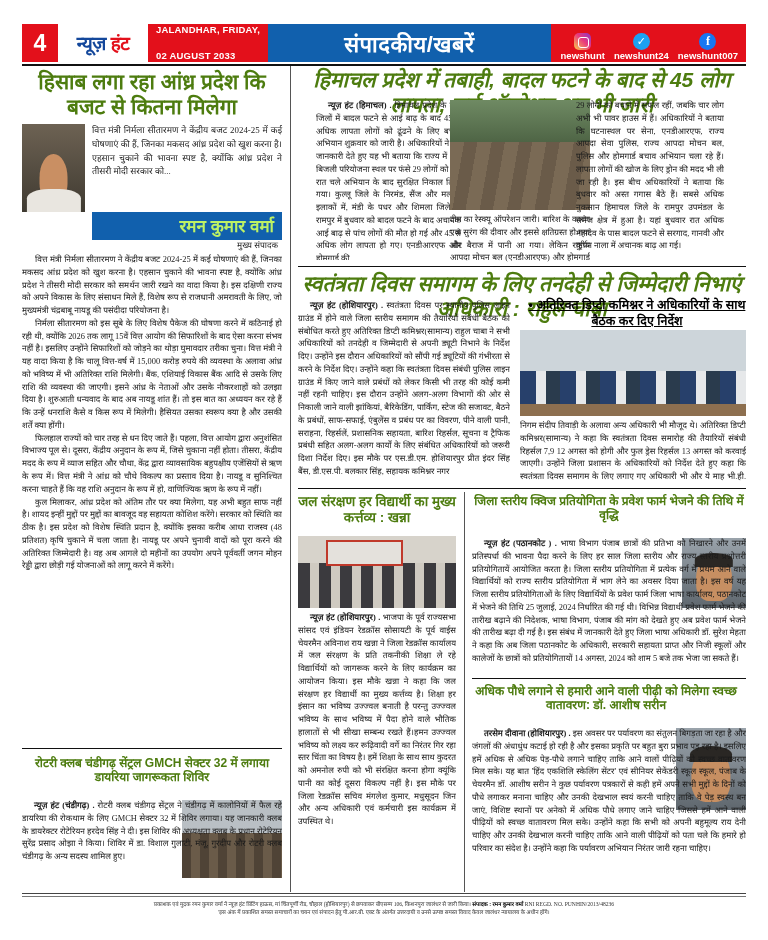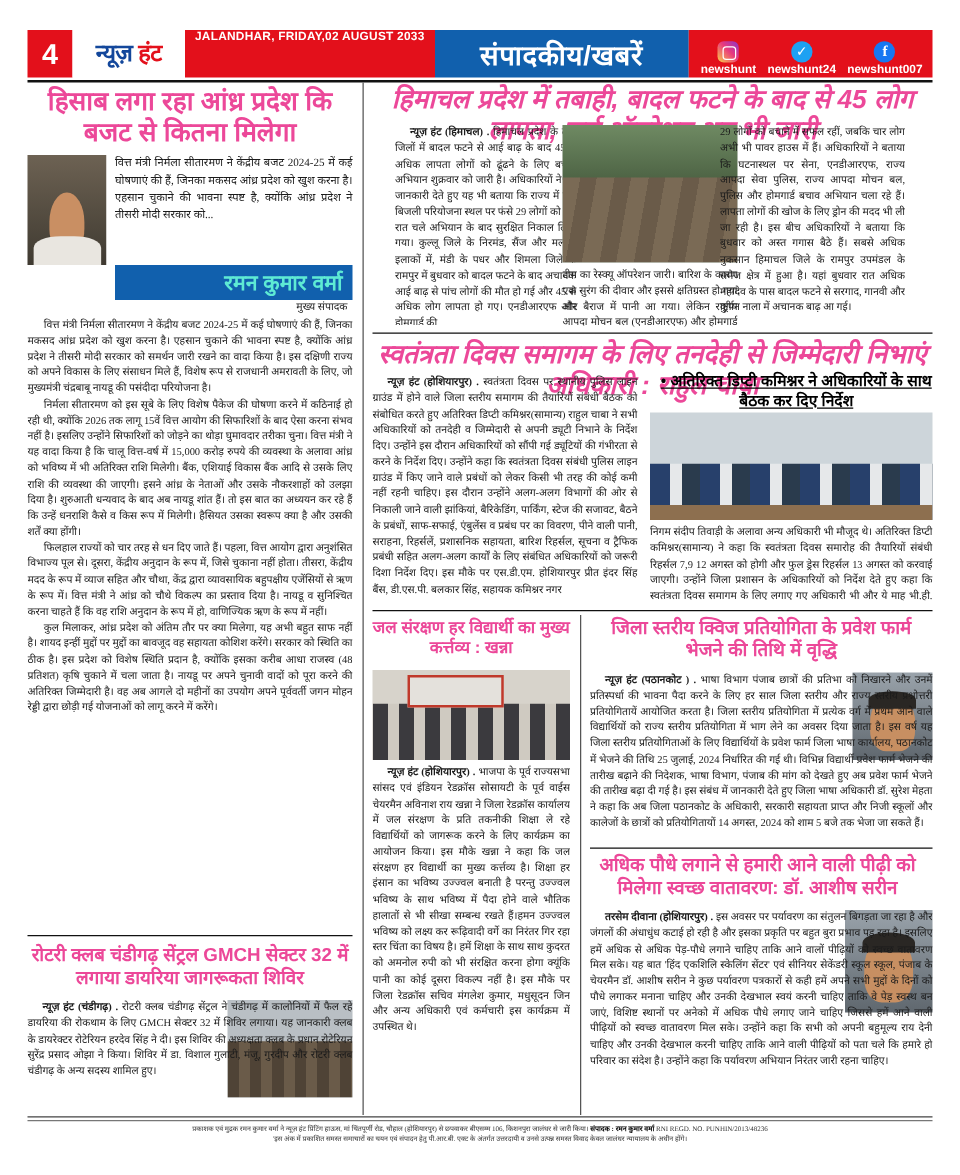--- a/index.html
+++ b/index.html
@@ -30,21 +30,21 @@
     text-align:center;
   }
   .mh-logo .lg{
     font-family:"Liberation Sans","DejaVu Sans",sans-serif;
     font-weight:bold;font-size:19px;letter-spacing:-0.5px;line-height:1;
     white-space:nowrap;
   }
   .mh-logo .lg .b{color:#13479b;}
   .mh-logo .lg .r{color:#e3101b;}
   .mh-date{
-    background:#e3101b;color:#fff;display:flex;justify-content:space-between;
+    background:#e3101b;color:#fff;display:flex;flex-direction:column;justify-content:space-between;
     padding:0 8px;min-width:96px;
     font-family:"Liberation Sans","DejaVu Sans",sans-serif;
     font-weight:bold;font-size:9.5px;line-height:1.22;letter-spacing:0.2px;
   }
   .mh-section{
     flex:1;background:#1160ad;color:#fff;
     display:flex;align-items:center;justify-content:center;
     font-family:"Liberation Sans","DejaVu Sans",sans-serif;
     font-weight:bold;font-size:22px;letter-spacing:0.5px;
   }
@@ -68,40 +68,40 @@
     font-weight:bold;font-size:9.5px;line-height:1;white-space:nowrap;
   }
 
   
   .rule{position:absolute;background:#111;}
   .vrule{position:absolute;background:#555;width:1px;}
 
   
   .hl{
     font-family:"Liberation Sans","DejaVu Sans",sans-serif;
-    font-weight:bold;color:#ec4899;text-align:center;line-height:1.18;
+    font-weight:bold;color:#4d7c0f;text-align:center;line-height:1.18;
   }
   .hl.h1{font-size:21px;}
   .hl.h2{font-size:21px;font-style:italic;}
-  .hl.h3{font-size:15px;}
+  .hl.h3{font-size:12px;}
   .hl.h4{font-size:13.5px;}
 
   
   .bt{
     font-family:"Liberation Serif","DejaVu Serif",serif;
     font-size:8.4px;line-height:1.52;text-align:justify;color:#1b1b1b;
     hyphens:auto;
   }
   .bt .lead{font-weight:bold;}
   .bt p{margin:0 0 0 0;text-indent:13px;}
   .bt p.ni{text-indent:0;}
 
   
   .byline-bar{
-    background:#1160ad;color:#5eead4;text-align:right;
+    background:#1160ad;color:#bef264;text-align:right;
     font-family:"Liberation Sans","DejaVu Sans",sans-serif;
     font-weight:bold;font-size:17px;padding:2px 8px 3px 8px;
   }
   .byline-sub{
     text-align:right;font-family:"Liberation Serif",serif;font-size:8.5px;
     padding-right:4px;margin-top:1px;color:#222;
   }
 
   
   .photo{background:#b9bfc4;position:relative;overflow:hidden;}

